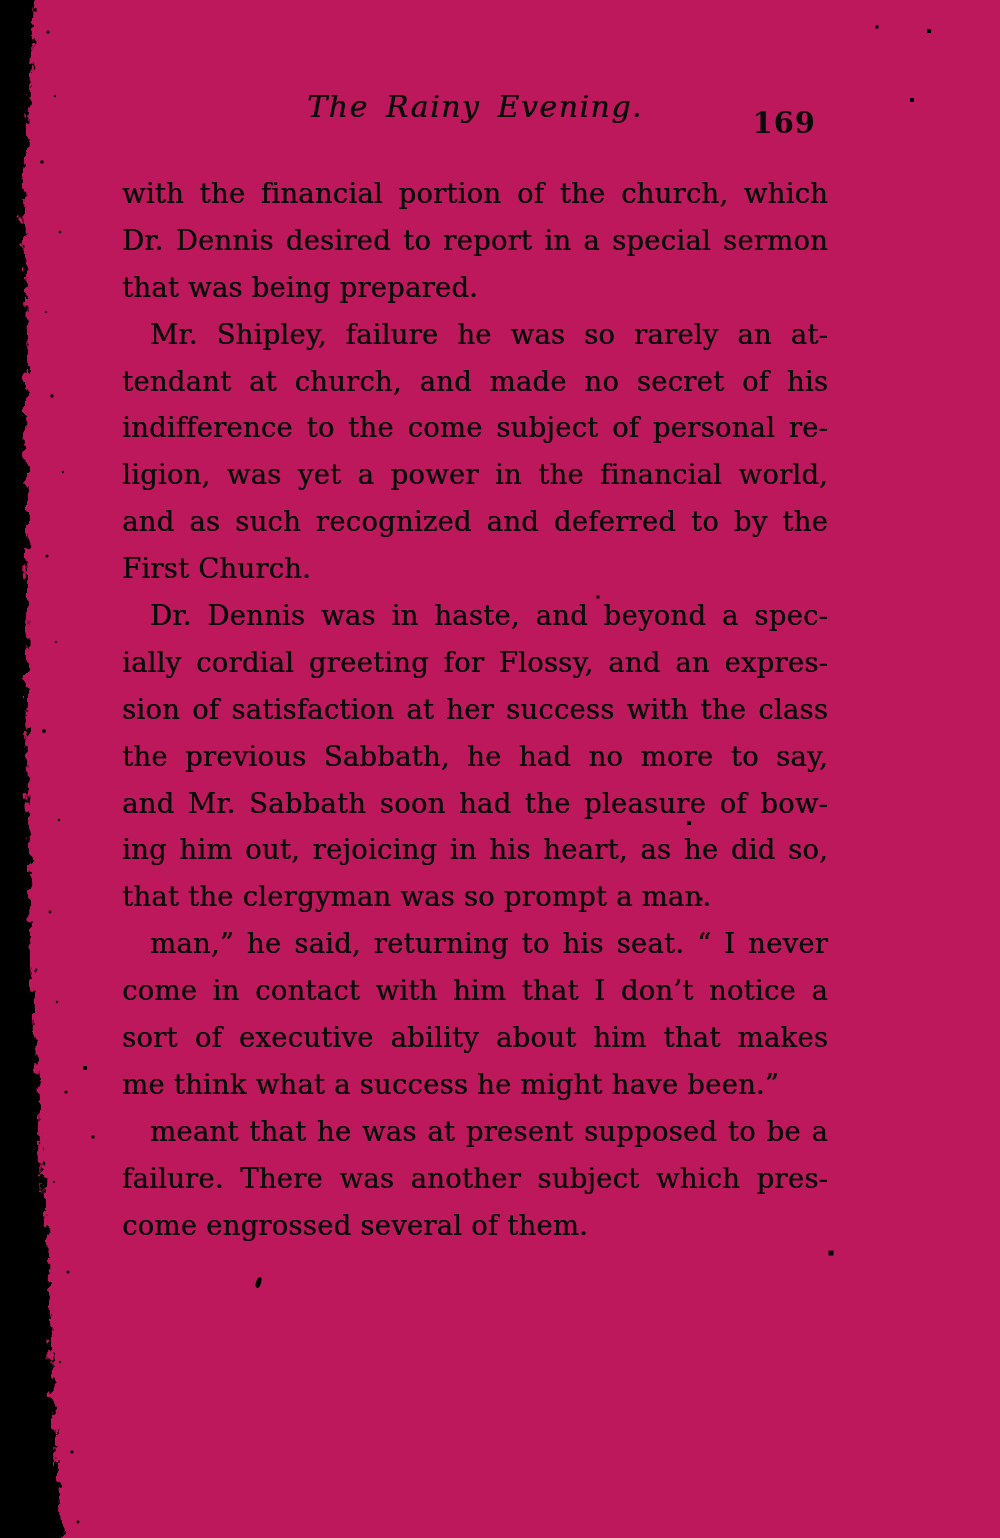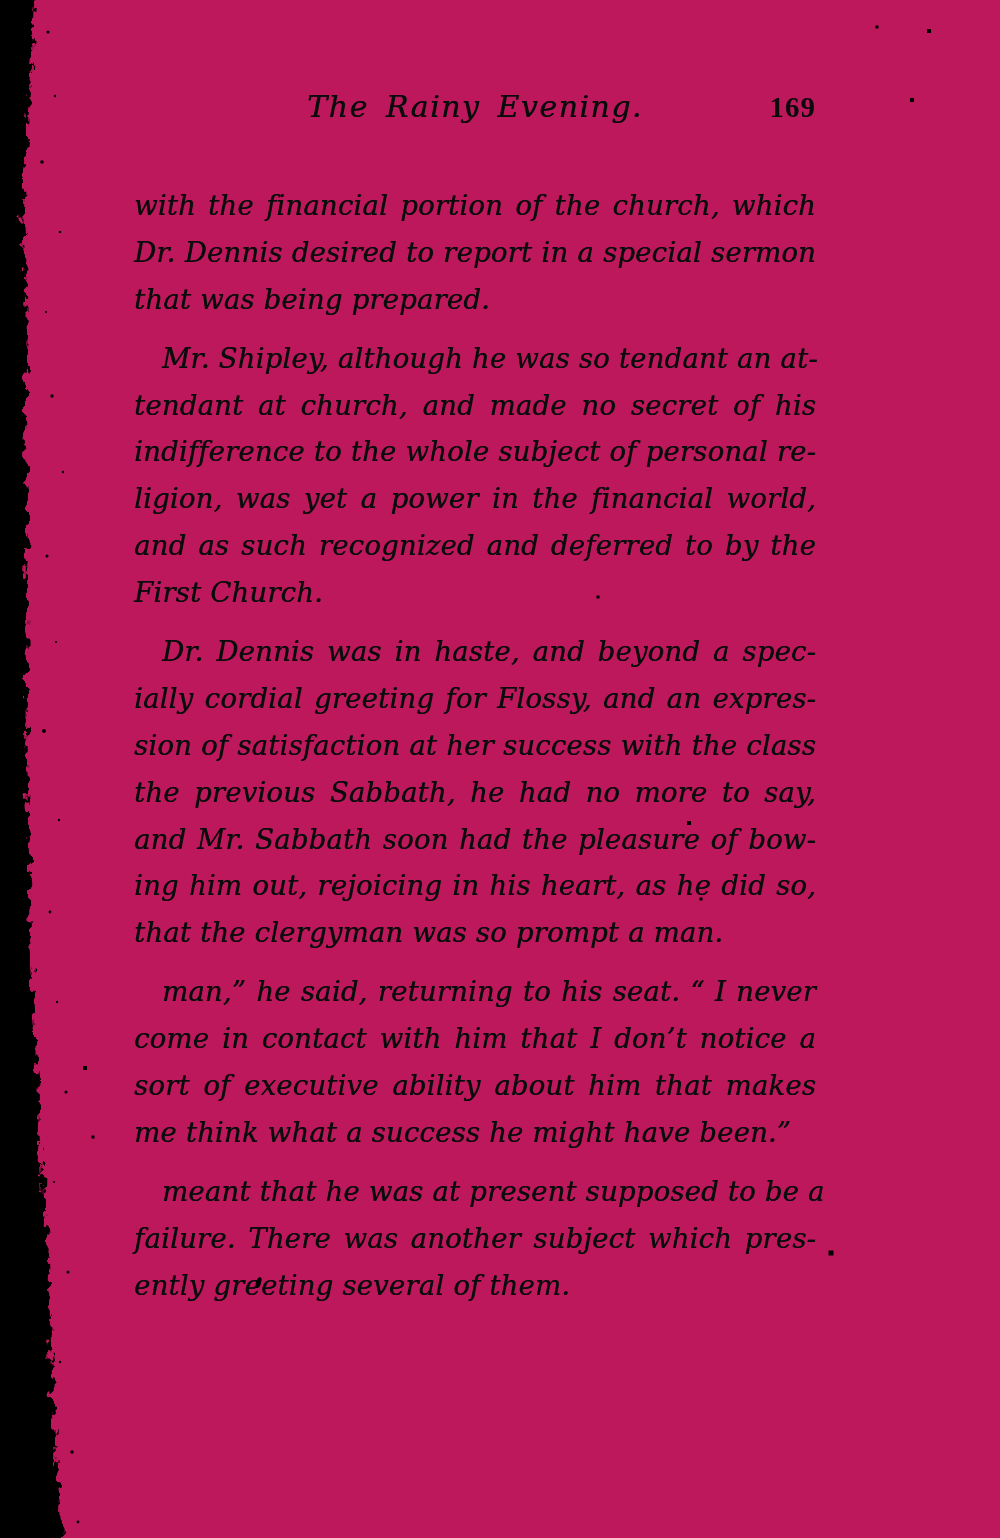--- a/index.html
+++ b/index.html
@@ -39,36 +39,35 @@
     font-style: italic;
     font-size: 30px;
     line-height: 42px;
     letter-spacing: 1.5px;
     word-spacing: 6px;
     text-shadow: 0.5px 0 0 #111;
   }
   .page-number {
     position: absolute;
     right: 12px;
-    top: 0;
+    top: 16px;
     font-size: 29px;
     line-height: 42px;
     font-weight: bold;
     letter-spacing: 1px;
-    font-family: Liberation Serif, serif;
   }
 
   
   .text-block {
     position: absolute;
     left: 122px;
     top: 170px;
     width: 706px;
   }
-  .paragraph { margin: 12px; font-style: italic; }
+  .paragraph { margin: 0; }
   .line {
     height: 46.9px;
     line-height: 46.9px;
     font-size: 27.5px;
     letter-spacing: 0.2px;
     text-align: justify;
     text-align-last: justify;
     text-justify: inter-word;
     white-space: nowrap;
     text-shadow: 0.45px 0 0 #161616;
@@ -161,23 +160,23 @@
     <span class="page-number">169</span>
   </div>
 
   <div class="text-block" id="text-block">
       <div class="paragraph">
         <div class="line">with the financial portion of the church, which</div>
         <div class="line">Dr. Dennis desired to report in a special sermon</div>
         <div class="line last">that was being prepared.</div>
       </div>
       <div class="paragraph indent">
-        <div class="line">Mr. Shipley, although he was so tendant an at-</div>
+        <div class="line">Mr. Shipley, failure he was so rarely an at-</div>
         <div class="line">tendant at church, and made no secret of his</div>
-        <div class="line">indifference to the whole subject of personal re-</div>
+        <div class="line">indifference to the come subject of personal re-</div>
         <div class="line">ligion, was yet a power in the financial world,</div>
         <div class="line">and as such recognized and deferred to by the</div>
         <div class="line last">First Church.</div>
       </div>
       <div class="paragraph indent">
         <div class="line">Dr. Dennis was in haste, and beyond a spec-</div>
         <div class="line">ially cordial greeting for Flossy, and an expres-</div>
         <div class="line">sion of satisfaction at her success with the class</div>
         <div class="line">the previous Sabbath, he had no more to say,</div>
         <div class="line">and Mr. Sabbath soon had the pleasure of bow-</div>
@@ -186,20 +185,20 @@
       </div>
       <div class="paragraph indent">
         <div class="line">man,” he said, returning to his seat. “ I never</div>
         <div class="line">come in contact with him that I don’t notice a</div>
         <div class="line">sort of executive ability about him that makes</div>
         <div class="line last">me think what a success he might have been.”</div>
       </div>
       <div class="paragraph indent">
         <div class="line">meant that he was at present supposed to be a</div>
         <div class="line">failure. There was another subject which pres-</div>
-        <div class="line last">ently greeting several of them.</div>
+        <div class="line last">come engrossed several of them.</div>
       </div>
     </div>
 
   <div class="specks"></div>
   <div class="speck-comma"></div>
 
 </div>
 
 </body></html>

